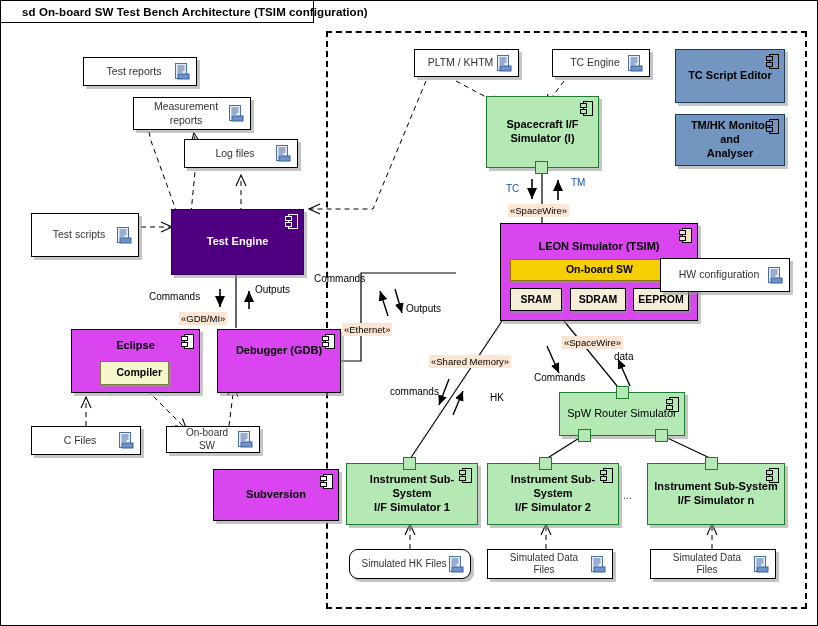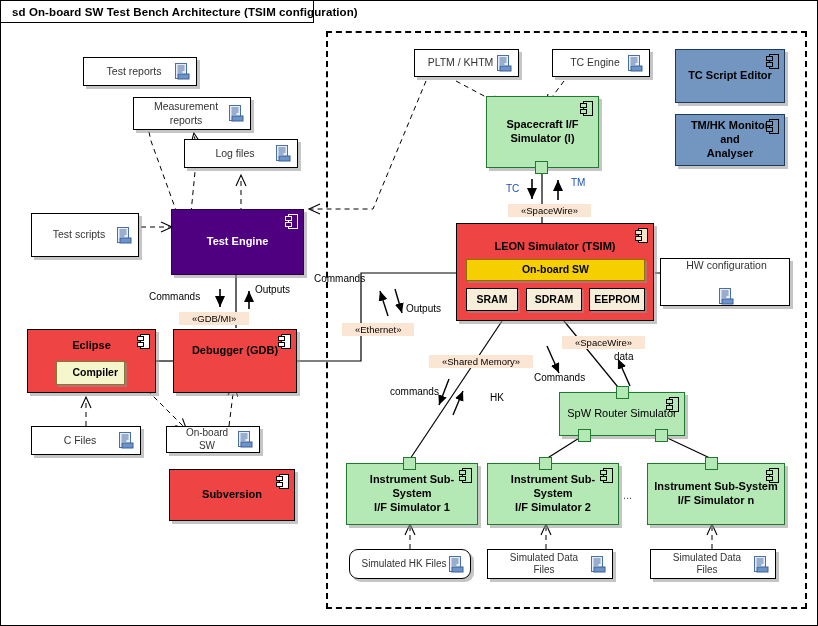--- a/index.html
+++ b/index.html
@@ -28,21 +28,21 @@
     content: ""; position: absolute;
     right: -11px; top: -1px;
     width: 24px; height: 24px;
     border-left: 1px solid #000;
     background: #fff;
     transform: skewX(-26deg);
     z-index: -1;
   }
   #frame-title {
     font-size: 11.5px; font-weight: bold; color: #000;
-    padding-left: 11px; white-space: nowrap;
+    padding-left: 21px; white-space: nowrap;
     letter-spacing: .1px;
   }
   
   #tsim-region {
     position: absolute;
     left: 325px; top: 30px;
     width: 481px; height: 578px;
     border: 2px dashed #000;
   }
   
@@ -73,21 +73,21 @@
     padding: 0 6px 0 9px;
     font-weight: normal;
     font-size: 10.5px;
     color: #333;
   }
   .artifact .label { text-align: center; flex: 1; padding: 0 2px; }
   .doc-icon { width: 15px; height: 17px; flex: 0 0 auto; }
   
   .c-purple  { background: #4e0080; color: #ffffff; border-color:#2c0049; }
   .c-green   { background: #b4e8b4; border-color: #1f7a2e; }
-  .c-tan     { background: #ef4444; border-color: #000; }
+  .c-tan     { background: #d946ef; border-color: #000; margin-left: 44px; }
   .c-blue    { background: #7396c0; border-color: #1b3a5c; }
   .c-yellow  { background: #f5cf00; border-color: #8a7300; }
   .c-palyel  { background: #f6f6cd; border-color: #7d7d3a; }
   .c-memory  { background: #f7eeda; border-color: #000; }
   
   .port {
     position: absolute;
     width: 13px; height: 13px;
     border: 1px solid #1f7a2e;
     background: #b4e8b4;
@@ -96,21 +96,21 @@
   .lbl {
     position: absolute;
     font-size: 10px; color: #000;
     white-space: nowrap;
   }
   .lbl.blue { color: #1b50b5; }
   .stereo {
     position: absolute;
     font-size: 9.5px; color: #000;
     background: #fbe6d4;
-    padding: 1px 13px;
+    padding: 1px 2px;
     white-space: nowrap;
   }
   .ellipsis {
     position: absolute; font-size: 11px; color: #555;
   }
   svg.wires { position: absolute; left: 0; top: 0; width: 818px; height: 626px; pointer-events: none; }
 </style>
 </head>
 <body>
 
@@ -370,21 +370,21 @@
       <span class="label" style="font-size:10.5px;">SRAM</span>
     </div>
     <div class="node c-memory" style="position:absolute; left:69px; top:64px; width:56px; height:23px; box-shadow:2px 2px 0 0 rgba(150,150,150,.5);">
       <span class="label" style="font-size:10.5px;">SDRAM</span>
     </div>
     <div class="node c-memory" style="position:absolute; left:132px; top:64px; width:56px; height:23px; box-shadow:2px 2px 0 0 rgba(150,150,150,.5);">
       <span class="label" style="font-size:10.5px;">EEPROM</span>
     </div>
   </div>
 
-  <div class="node artifact" style="left:659px; top:257px; width:130px; height:48px;flex-direction:column;">
+  <div class="node artifact" style="left:659px; top:257px; width:130px; height:34px;">
     <span class="label">HW configuration</span>
     <svg class="doc-icon" viewBox="0 0 15 17">
       <rect x="0.5" y="0.5" width="11" height="15" fill="#e8eef8" stroke="#4a6fa5"></rect>
       <rect x="3" y="11" width="11" height="5" fill="#6b94cc" stroke="#3c5f92"></rect>
       <path d="M2.5,3h7M2.5,5h7M2.5,7h7M2.5,9h5" stroke="#4a6fa5" stroke-width="1"></path>
     </svg>
   </div>
 
   <div class="node component c-green" style="left:558px; top:391px; width:126px; height:44px;">
     <svg class="comp-icon" viewBox="0 0 13 15">

